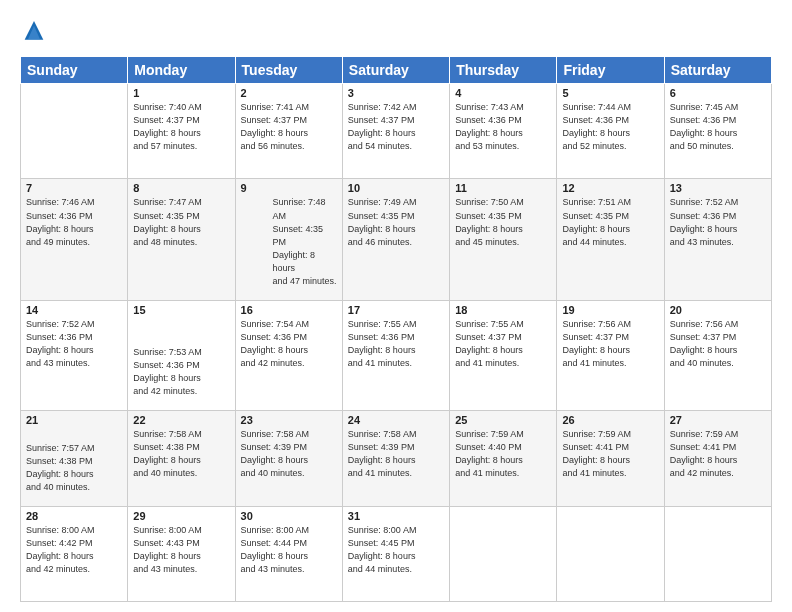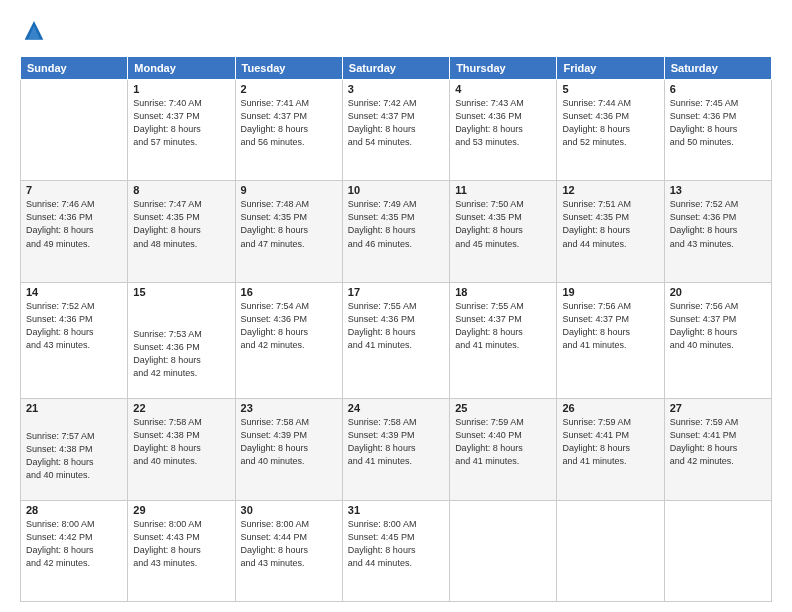--- a/index.html
+++ b/index.html
@@ -64,21 +64,21 @@
       flex: 1;
       border-collapse: collapse;
       width: 100%;
       font-size: 9.5px;
     }
     .calendar th {
       background: #3a75c4;
       color: #fff;
       text-align: left;
       padding: 5px 6px;
-      font-size: 11px;
+      font-size: 14px;
       font-weight: bold;
       border: 1px solid #fff;
     }
     .calendar td {
       border: 1px solid #ccc;
       vertical-align: top;
       padding: 3px 5px;
       width: calc(100% / 7);
       height: 88px;
     }
@@ -194,21 +194,21 @@
           </td>
           <td>
             <span class="day-num">8</span>
             <div class="day-info" style="white-space: pre-line;">Sunrise: 7:47 AM
 Sunset: 4:35 PM
 Daylight: 8 hours
 and 48 minutes.</div>
           </td>
           <td>
             <span class="day-num">9</span>
-            <div class="day-info" style="white-space: pre-line;">Sunrise: 7:48 AM
+            <div class="day-info" style="white-space: pre-line; margin-left: 32px;">Sunrise: 7:48 AM
 Sunset: 4:35 PM
 Daylight: 8 hours
 and 47 minutes.</div>
           </td>
           <td>
             <span class="day-num">10</span>
             <div class="day-info" style="white-space: pre-line;">Sunrise: 7:49 AM
 Sunset: 4:35 PM
 Daylight: 8 hours
 and 46 minutes.</div>

